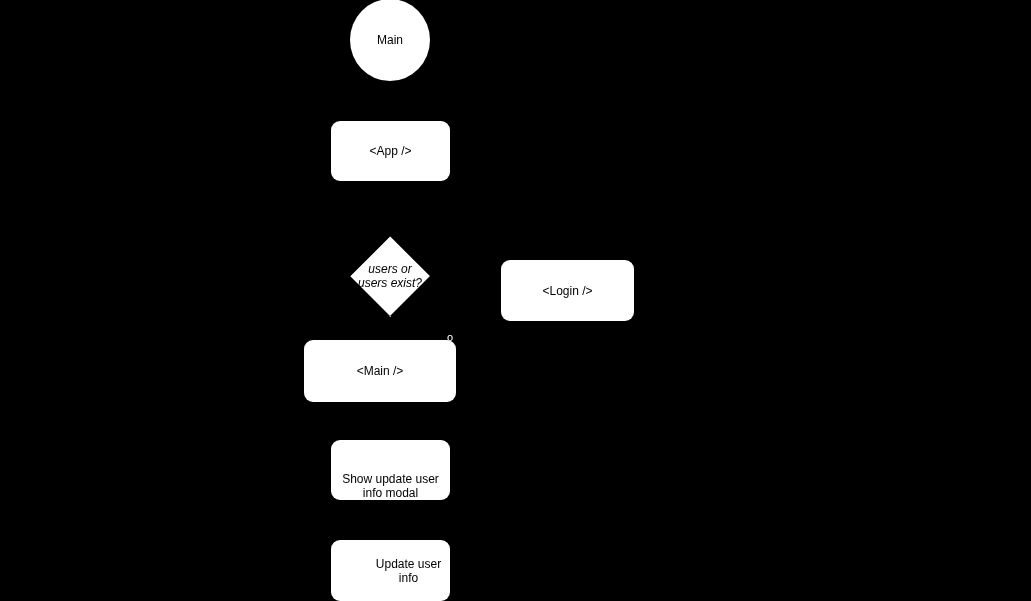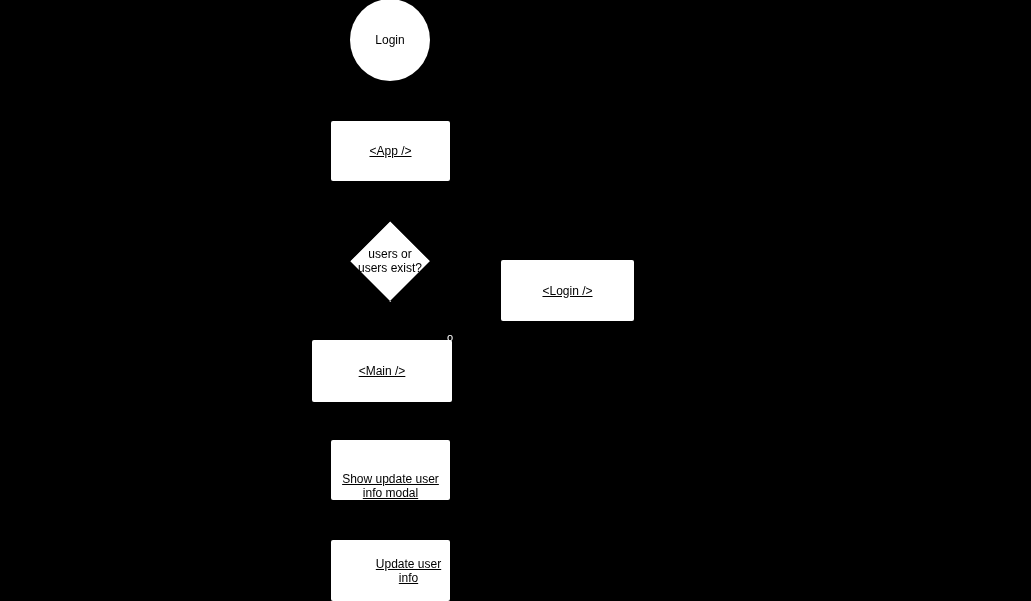--- a/index.html
+++ b/index.html
@@ -32,22 +32,21 @@
     display: block;
     white-space: pre-line;
     padding: 0 4px;
   }
   
   .node-circle {
     border-radius: 50%;
   }
   
   .node-process {
-    border-radius: 2px;
-    text-decoration: underline;
+    border-radius: 9px;
   }
   
   .node-decision {
     background: transparent;
     overflow: visible;
   }
   .node-decision .diamond-shape {
     position: absolute;
     left: 50%;
     top: 50%;
@@ -116,43 +115,43 @@
   <div class="connector" style="left:389px; top:81px;  width:2px; height:40px;"></div>
   <div class="connector" style="left:389px; top:181px; width:2px; height:40px;"></div>
   <div class="connector" style="left:430px; top:260px; width:71px; height:2px;"></div>
   <div class="connector" style="left:389px; top:301px; width:2px; height:39px;"></div>
   <div class="connector" style="left:389px; top:402px; width:2px; height:38px;"></div>
   <div class="connector" style="left:389px; top:500px; width:2px; height:40px;"></div>
 
   <div class="edge-label" style="left:447px; top:332px;">o</div>
 
   <div class="node node-circle" style="left:350px; top:-1px; width:80px; height:82px;">
-    <span class="label">Login</span>
+    <span class="label">Main</span>
   </div>
 
   <div class="node node-process" style="left:331px; top:121px; width:119px; height:60px;">
     <span class="label">&lt;App /&gt;</span>
   </div>
 
-  <div class="node node-decision" style="left:350px; top:221px; width:80px; height:80px;">
+  <div class="node node-decision" style="left:350px; top:236px; width:80px; height:80px;font-style:italic;">
     <div class="diamond-shape"></div>
     <span class="label">users or users exist?</span>
     <div class="wedge wedge-tl"></div>
     <div class="wedge wedge-tr"></div>
     <div class="wedge wedge-bl"></div>
     <div class="wedge wedge-br"></div>
     <div class="clip-left" style="background:#000000;"></div>
     <div class="clip-right" style="background:#000000;"></div>
   </div>
 
   <div class="node node-process" style="left:501px; top:260px; width:133px; height:61px;">
     <span class="label">&lt;Login /&gt;</span>
   </div>
 
-  <div class="node node-process" style="left:312px; top:340px; width:140px; height:62px; z-index:2;">
+  <div class="node node-process" style="left:304px; top:340px; width:152px; height:62px; z-index:2;">
     <span class="label">&lt;Main /&gt;</span>
   </div>
 
   <div class="node node-process" style="left:331px; top:440px; width:119px; height:60px;align-items:flex-end;">
     <span class="label">Show update user
 info modal</span>
   </div>
 
   <div class="node node-process" style="left:331px; top:540px; width:119px; height:61px;padding-left:36px;">
     <span class="label">Update user info</span>

